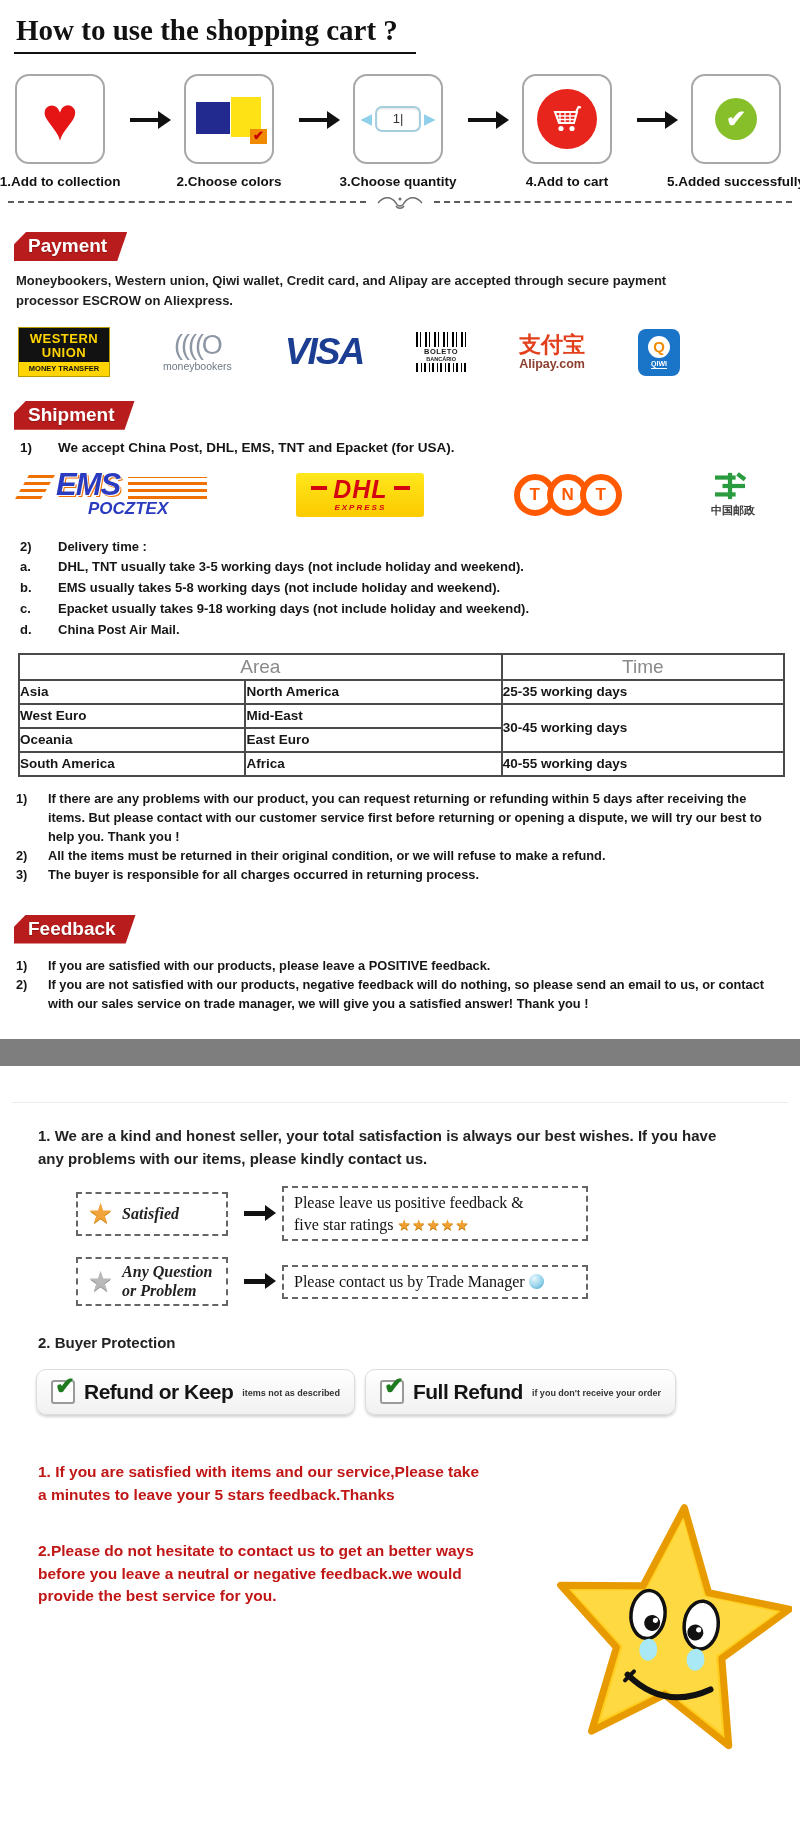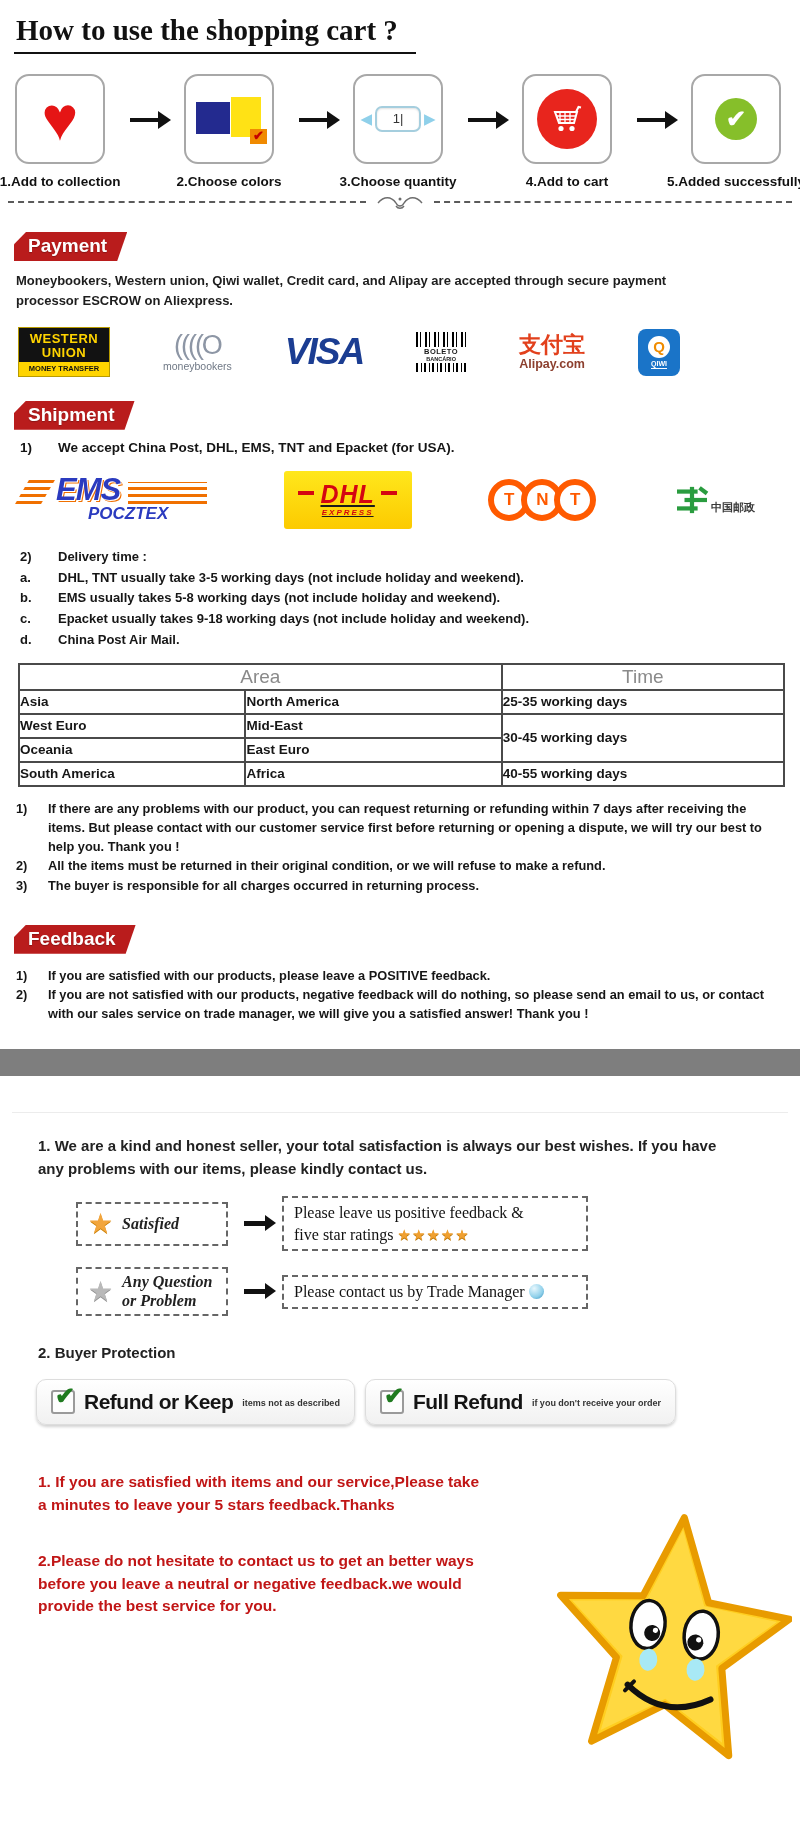--- a/index.html
+++ b/index.html
@@ -63,29 +63,29 @@
   .accept-line .mk { width:38px; flex:none; }
 
   
   .ship-logos { margin:16px 45px 0 22px; display:flex; justify-content:space-between; align-items:center; }
   .ems-logo { width:185px; }
   .ems-row { display:flex; align-items:flex-end; gap:8px; }
   .ems-ch { width:26px; height:24px; background:repeating-linear-gradient(0deg,#f07000 0 3px,#fff 3px 7px); transform:skewX(-30deg); }
   .ems-name { font-style:italic; font-weight:900; font-size:31px; line-height:.9; color:#2b3bbf; text-shadow:1px 1px 0 #fff,2px 2px 0 #f07000; letter-spacing:-1px; }
   .ems-lines { flex:1; height:22px; background:repeating-linear-gradient(0deg,#f07000 0 3px,#fff 3px 7px); }
   .pocz { display:block; margin:0 0 0 66px; font-style:italic; font-weight:800; font-size:17px; color:#2b3bbf; }
-  .dhl { width:128px; height:58px; background:linear-gradient(#ffe71c,#fcca00); border-radius:3px; display:flex; flex-direction:column; align-items:center; justify-content:center;text-decoration:underline; }
+  .dhl { width:128px; height:44px; background:linear-gradient(#ffe71c,#fcca00); border-radius:3px; display:flex; flex-direction:column; align-items:center; justify-content:center; }
   .dhl-name { color:#d40511; font-style:italic; font-weight:900; font-size:25px; line-height:1; letter-spacing:1px; position:relative; }
   .dhl-name::before, .dhl-name::after { content:""; position:absolute; top:9px; width:16px; height:4px; background:#d40511; }
   .dhl-name::before { left:-22px; } .dhl-name::after { right:-22px; }
   .dhl-sub { color:#d40511; font-style:italic; font-weight:700; font-size:8px; letter-spacing:2px; margin-top:1px; }
   .tnt { display:flex; }
   .tnt-c { width:42px; height:42px; border-radius:50%; background:#fff; border:6px solid #ff5a00; color:#ff5a00; font-weight:900; font-size:17px; display:flex; align-items:center; justify-content:center; }
   .tnt-c + .tnt-c { margin-left:-9px; }
-  .cp { display:flex; flex-direction:row; align-items:flex-end; }
+  .cp { display:flex; flex-direction:column; align-items:flex-start; }
   .cp-label { font-size:11px; font-weight:700; color:#3a3a3a; margin-top:2px; }
 
   .dlist { margin:18px 0 0 20px; font-size:13px; font-weight:700; color:#161616; }
   .drow { display:flex; line-height:1.6; }
   .drow .mk { width:38px; flex:none; }
 
   
   table.ship-table { margin:12px 0 0 18px; width:767px; border-collapse:collapse; border:2px solid #4a4a4a; }
   .ship-table th { font-size:19px; color:#8a8a8a; font-weight:400; height:26px; border:2px solid #4a4a4a; }
   .ship-table td { font-size:13.5px; font-weight:700; color:#161616; height:24px; border:2px solid #4a4a4a; }
@@ -324,21 +324,21 @@
       <td>South America</td>
       <td>Africa</td>
       <td>40-55 working days</td>
     </tr>
   </tbody>
     </table>
 
   <div class="nlist">
     <div class="nrow">
         <span class="mk">1)</span>
-        <span class="tx">If there are any problems with our product, you can request returning or refunding within 7 days after receiving the items. But please contact with our customer service first before returning or opening a dispute, we will try our best to  help you. Thank you !</span>
+        <span class="tx">If there are any problems with our product, you can request returning or refunding within 5 days after receiving the items. But please contact with our customer service first before returning or opening a dispute, we will try our best to  help you. Thank you !</span>
       </div>
     <div class="nrow">
         <span class="mk">2)</span>
         <span class="tx">All the items must be returned in their original condition, or we will refuse to make a refund.</span>
       </div>
     <div class="nrow">
         <span class="mk">3)</span>
         <span class="tx">The buyer is responsible for all charges occurred in returning process.</span>
       </div>
   </div>

